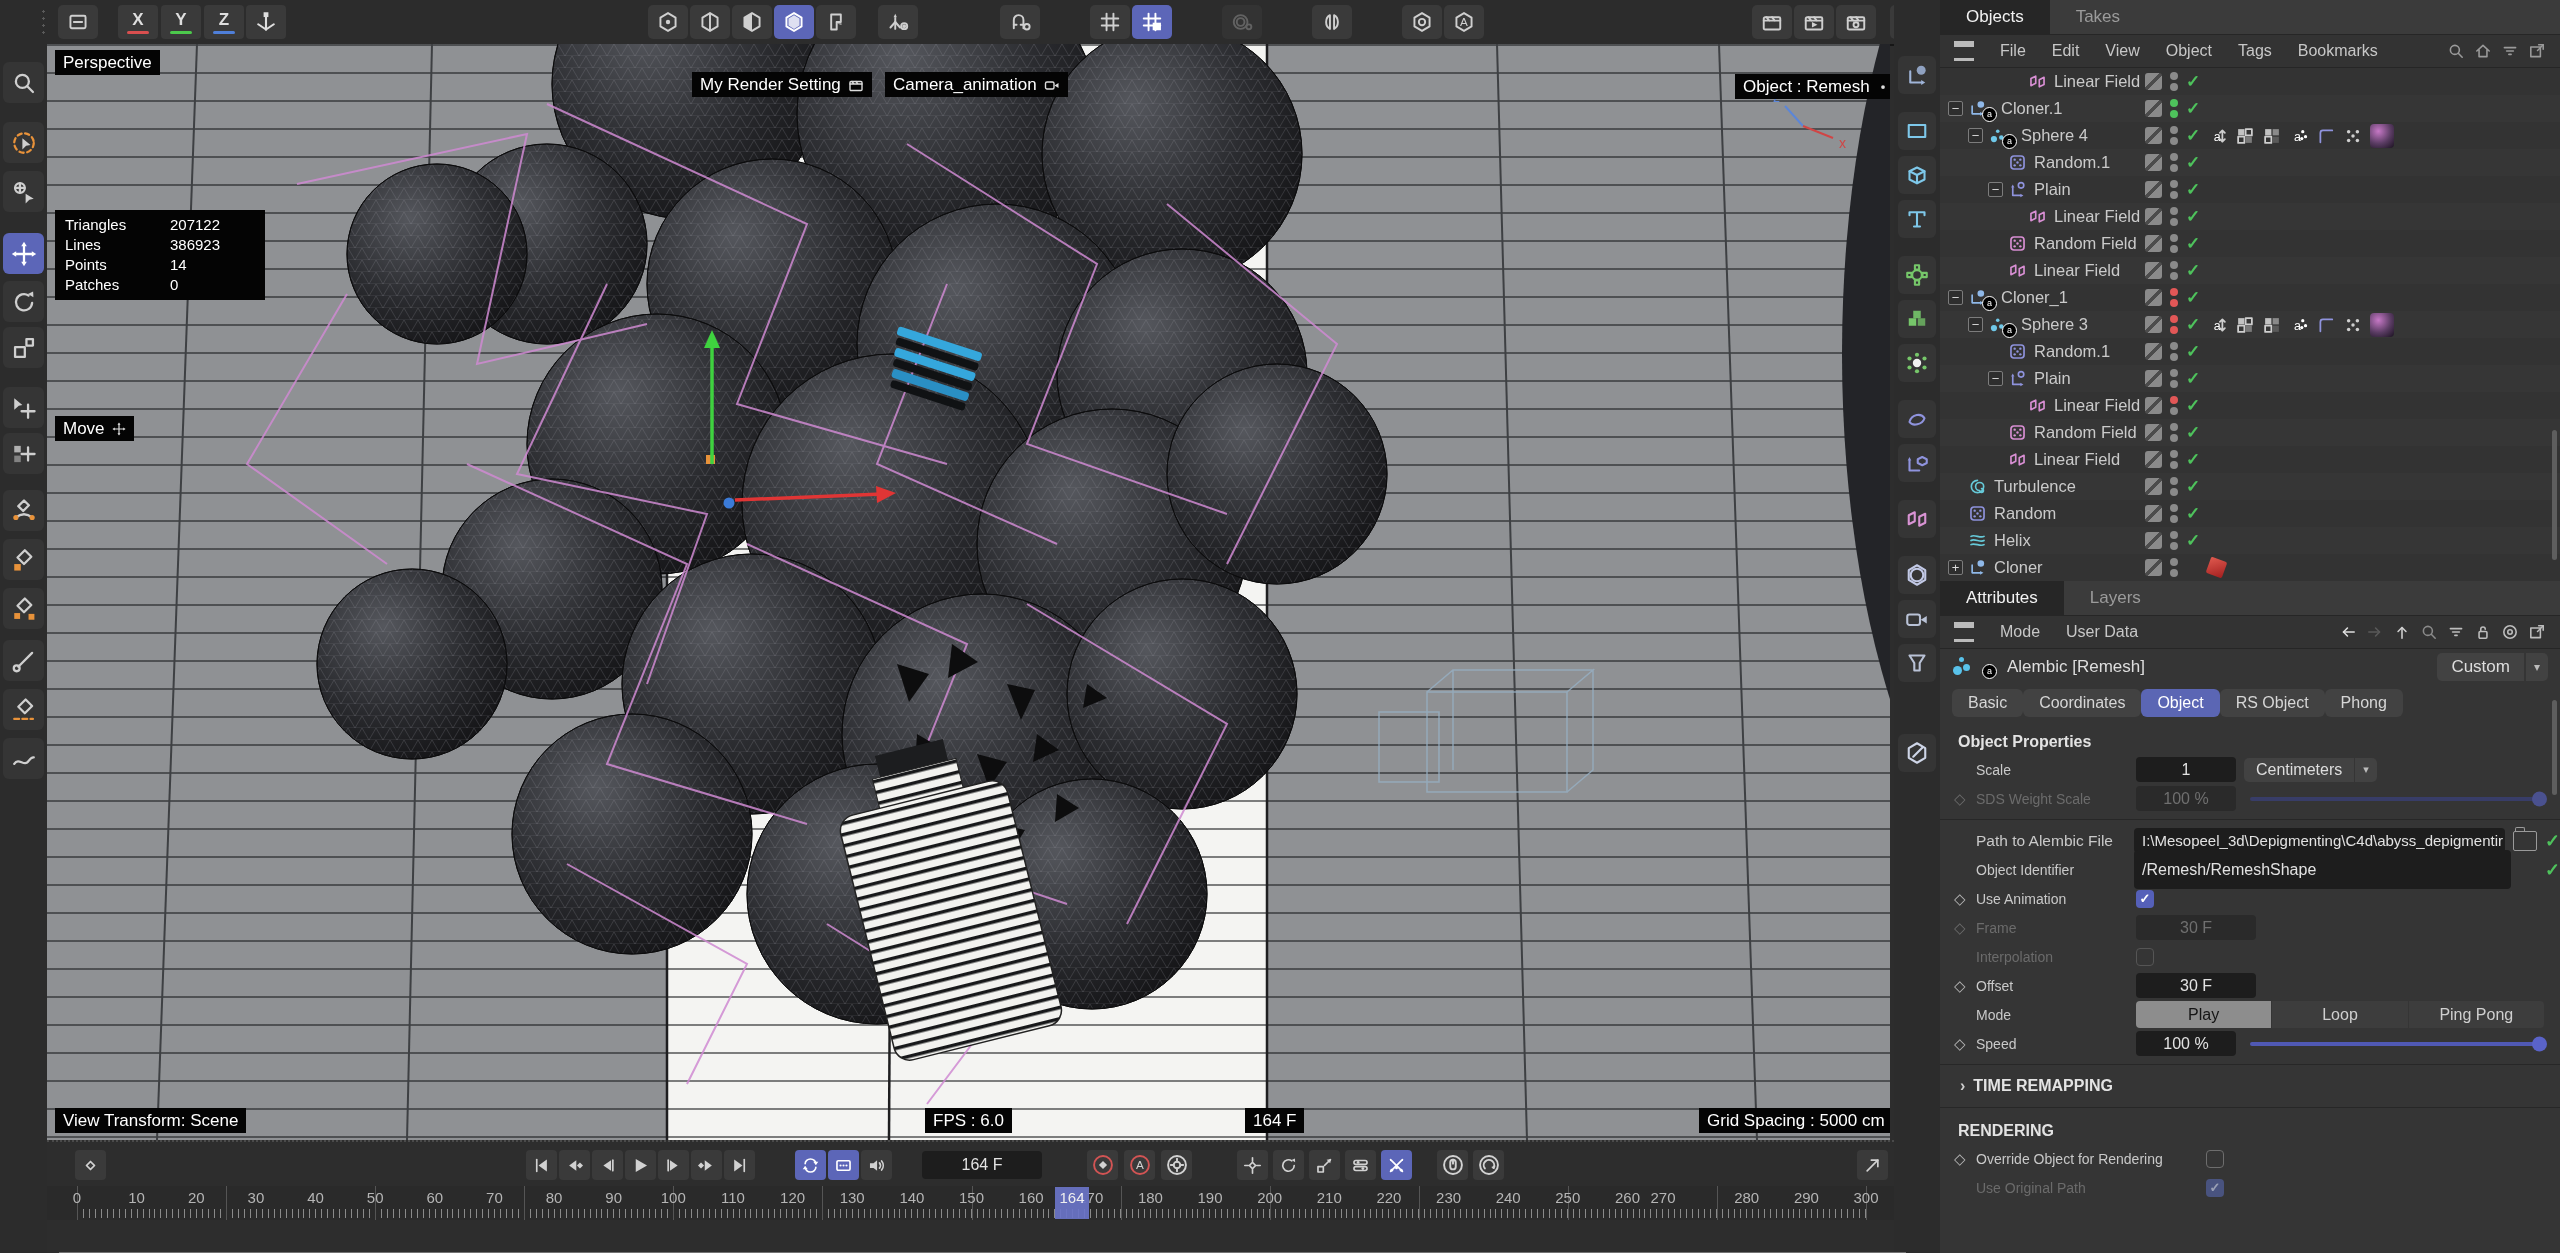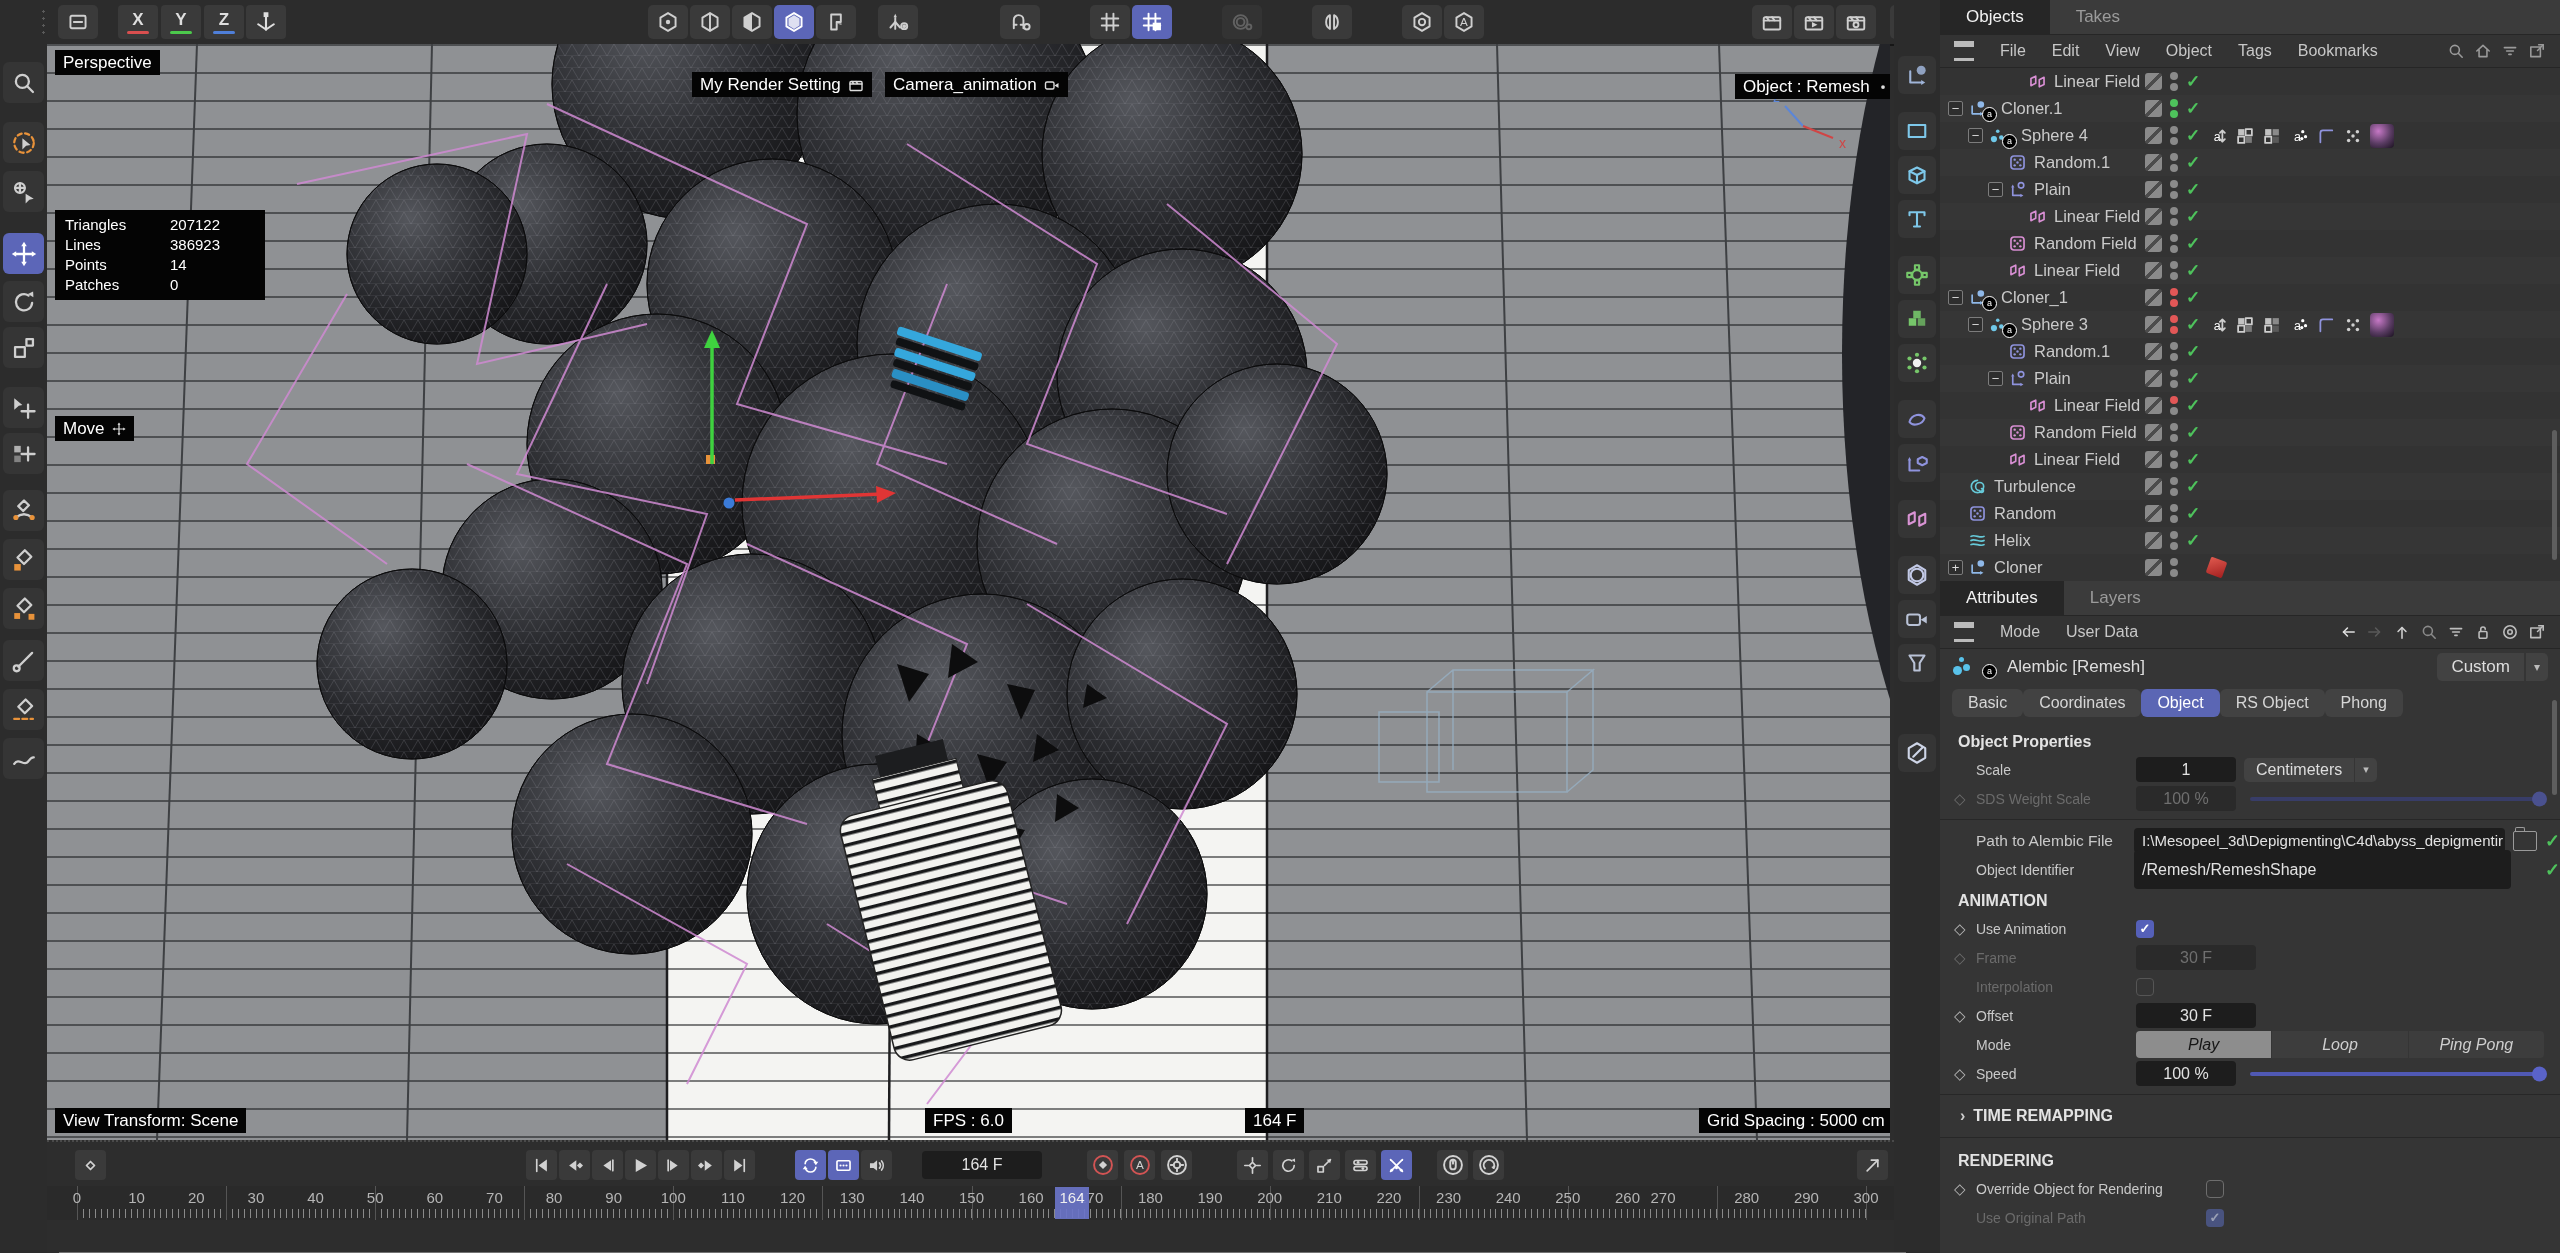--- a/index.html
+++ b/index.html
@@ -123,21 +123,21 @@
   .gray .field{background:#2a2a2a;color:#6f6f6f;}
   .aselect{display:flex;margin-left:8px;}
   .aselect b{background:#424242;border-radius:5px 0 0 5px;padding:3px 12px;font-weight:normal;font-size:16px;color:#ddd;}
   .aselect s{background:#424242;border-radius:0 5px 5px 0;margin-left:1px;padding:3px 8px;text-decoration:none;color:#bbb;font-size:11px;display:flex;align-items:center;}
   .cbx{width:18px;height:18px;border-radius:4px;border:1.5px solid #6d6d6d;box-sizing:border-box;}
   .cbx.on{border:none;background:#5560b9;color:#fff;font-size:13px;font-weight:bold;display:flex;align-items:center;justify-content:center;}
   .cbx.on.dim{background:#49537f;color:#9aa0b5;}
   .slider{position:relative;height:4px;background:#5059b4;border-radius:2px;flex:1;margin:0 16px 0 14px;}
   .slider i{position:absolute;right:-3px;top:50%;transform:translateY(-50%);width:15px;height:15px;border-radius:50%;background:#5a63c8;}
   .slider.dim{background:#383d68;} .slider.dim i{background:#4a518f;}
-  .seg{display:flex;height:27px;border-radius:4px;overflow:hidden;flex:1;margin-right:16px;gap:1px;font-style:italic;}
+  .seg{display:flex;height:27px;border-radius:4px;overflow:hidden;flex:1;margin-right:16px;gap:1px;}
   .seg div{flex:1;display:flex;align-items:center;justify-content:center;background:#3d3d3d;color:#cfcfcf;font-size:16px;}
   .seg .on{background:#8d8d8d;color:#161616;}
   .resetbtn{margin:6px 0 4px 30px;background:#3f3f3f;border-radius:14px;padding:5px 26px;display:inline-block;color:#dcdcdc;}
   .sep{height:1px;background:#272727;margin:6px 0;}
   .folderbtn{width:22px;height:18px;margin-left:8px;border:1.6px solid #9a9a9a;border-radius:2px;position:relative;flex:none;}
   .folderbtn:before{content:"";position:absolute;left:1px;top:-5px;width:8px;height:3px;border:1.6px solid #9a9a9a;border-bottom:none;border-radius:2px 2px 0 0;}
   .greencheck{color:#4ec25c;font-size:18px;font-weight:bold;margin-left:8px;}
   .chev{color:#cfcfcf;font-weight:bold;margin-right:8px;}
 </style>
 </head>
@@ -1710,21 +1710,20 @@
         <span class="folderbtn"></span>
         <span class="greencheck">✓</span>
       </div>
       <div class="arow">
         <span class="diam"></span>
         <span class="alabel" style="width:158px;">Object Identifier</span>
         <span class="field" style="flex:1;justify-content:flex-start;padding:7px 8px;">/Remesh/RemeshShape</span>
         <span class="greencheck" style="margin-left:34px;">✓</span>
       </div>
 
-      <div class="sect">ANIMATION</div>
       <div class="arow">
         <span class="diam">◇</span>
         <span class="alabel">Use Animation</span>
         <span class="cbx on">✓</span>
       </div>
       <div class="arow gray">
         <span class="diam">◇</span>
         <span class="alabel">Frame</span>
         <span class="field" style="width:120px;">30 F</span>
       </div>

